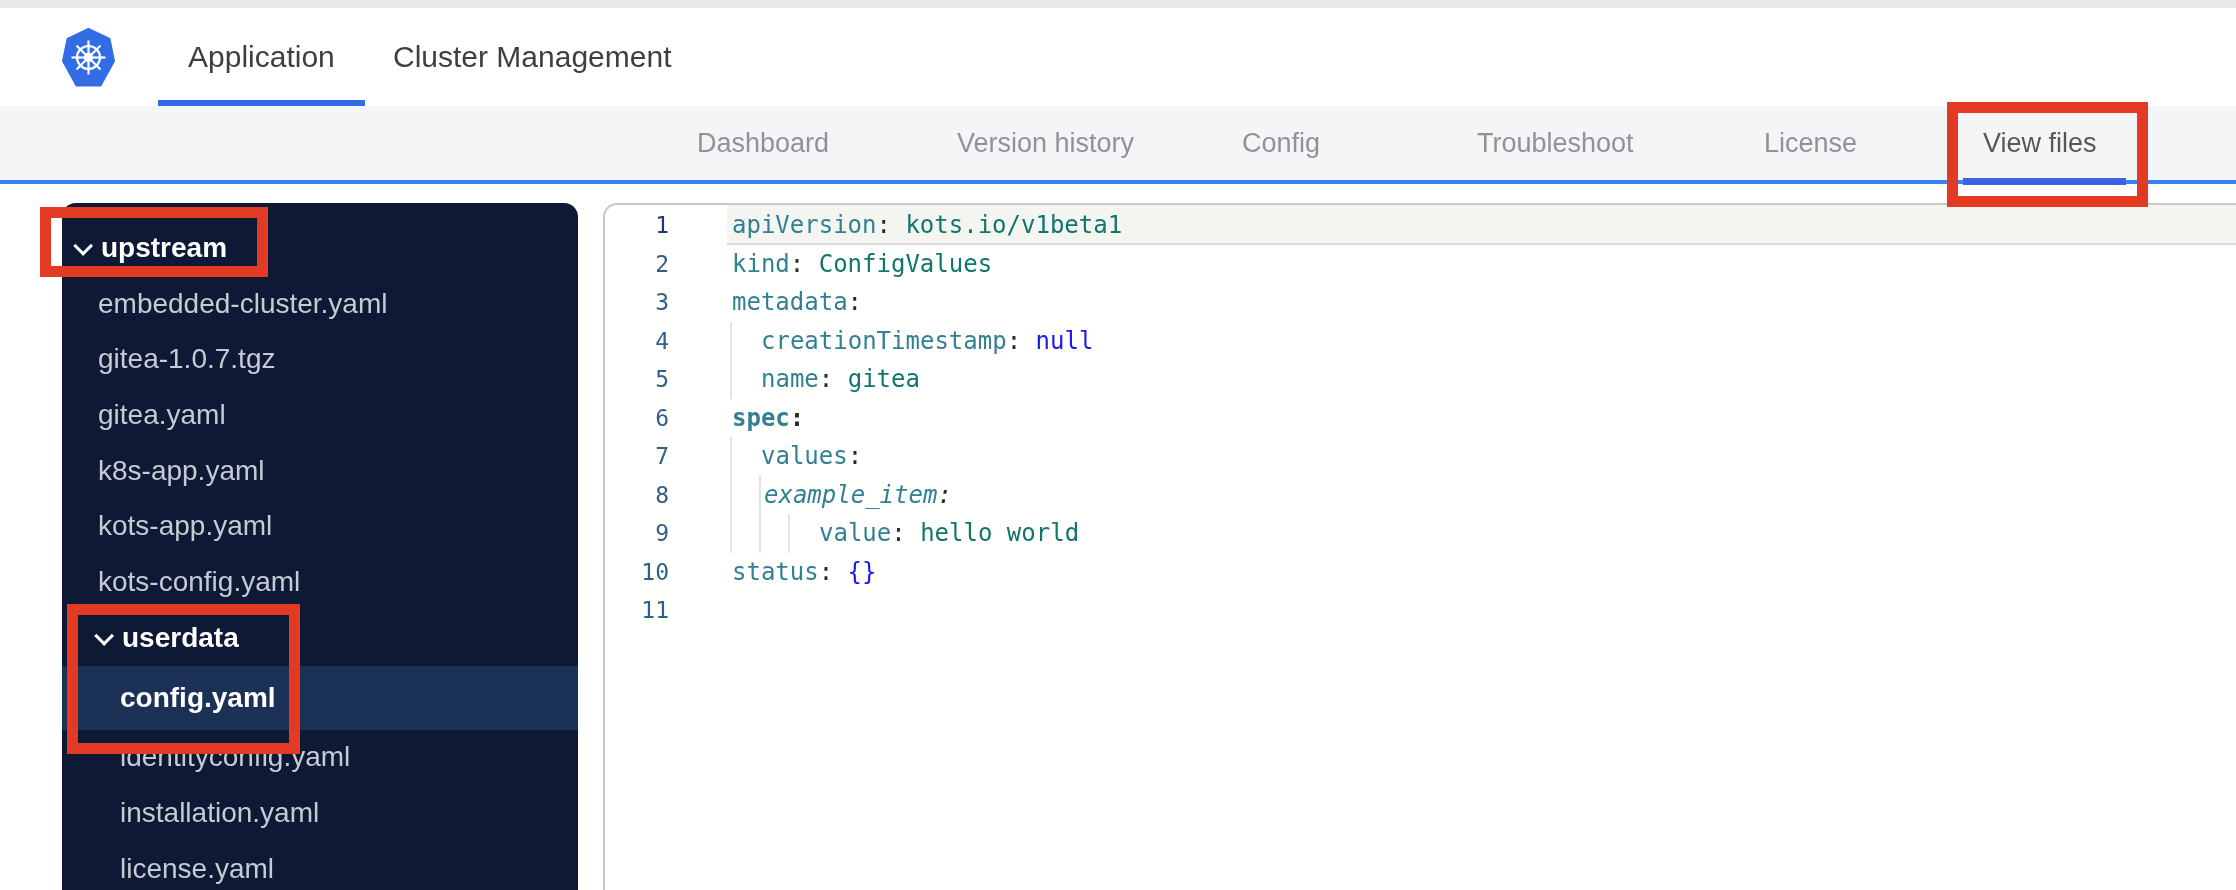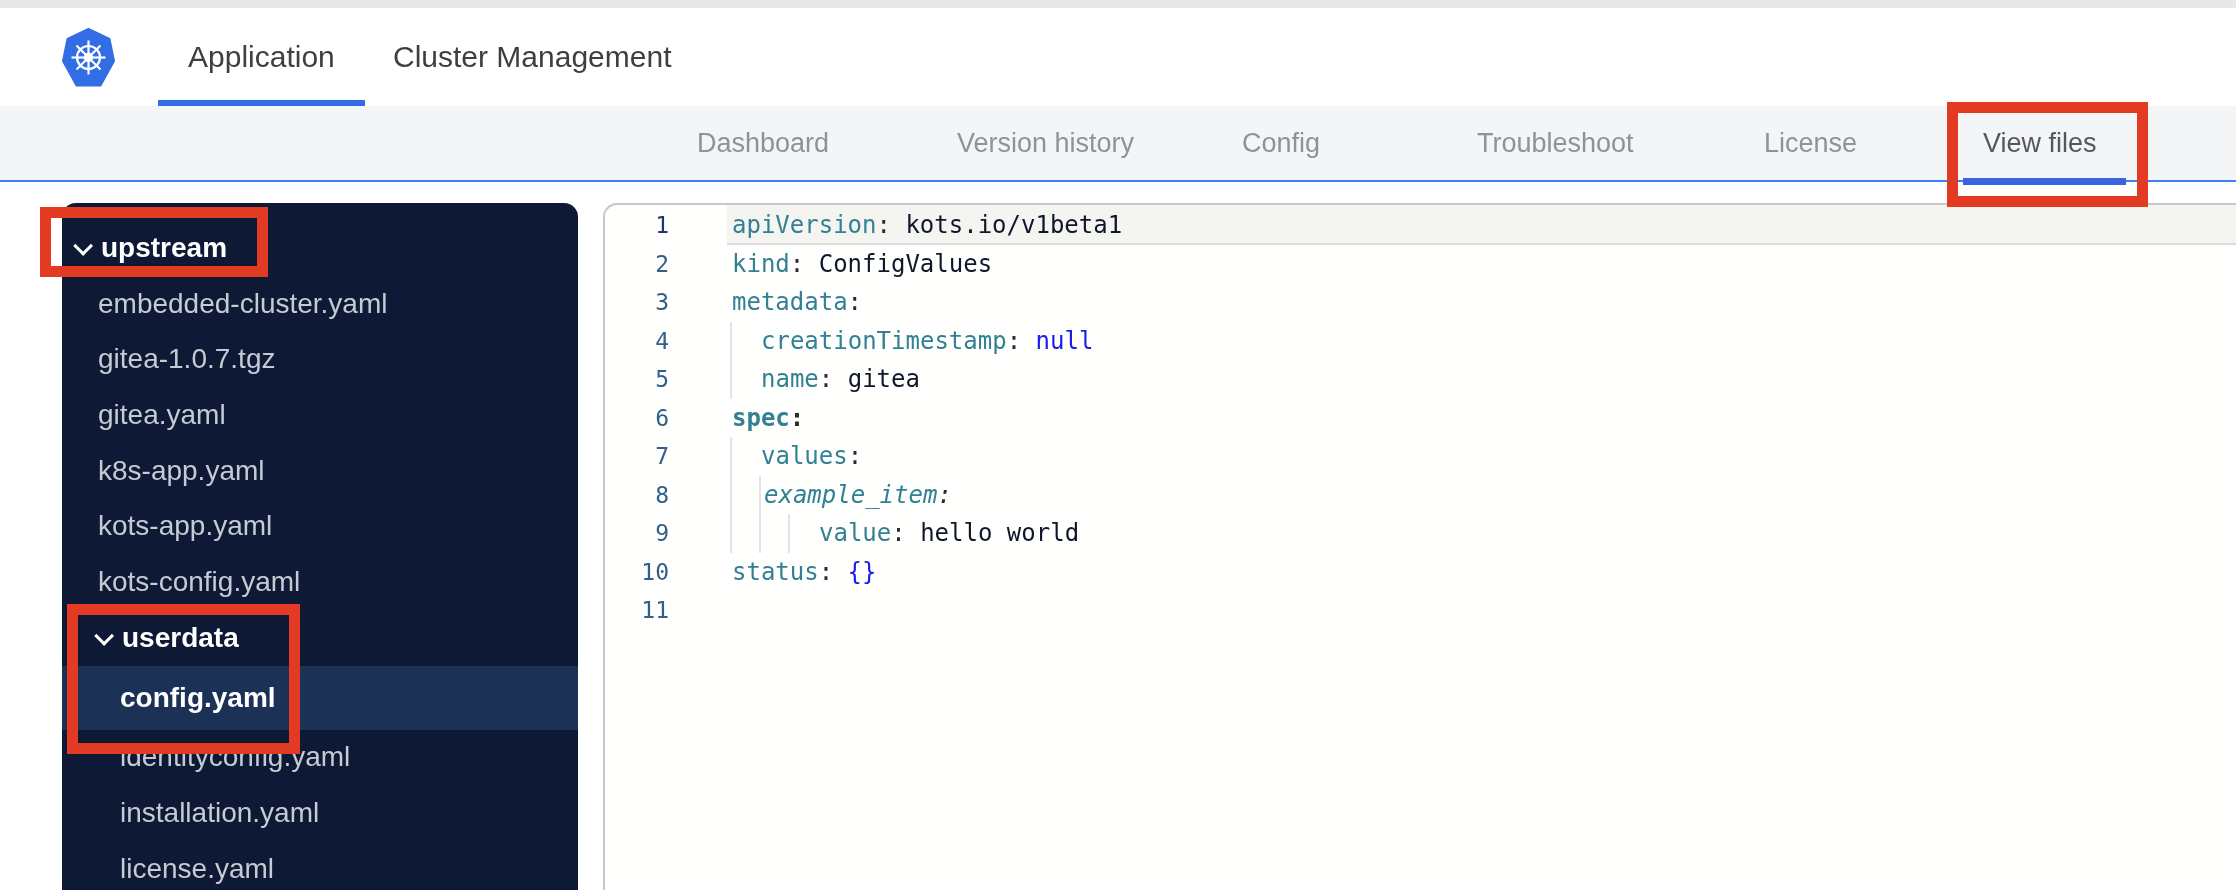--- a/index.html
+++ b/index.html
@@ -12,21 +12,21 @@
   
   .top-strip{position:absolute;left:0;top:0;width:100%;height:8px;background:#e8e8ea;}
   
   .header{position:absolute;left:0;top:8px;width:100%;height:98px;background:#ffffff;border-bottom:2px solid #d6d7d9;padding-left:41px;}
   .k8s-logo{position:absolute;left:62px;top:20px;width:53px;height:60px;}
   .app-tab{position:absolute;top:0;height:98px;display:flex;align-items:center;font-size:30px;color:#3e3f43;cursor:pointer;}
   .app-tab.t0{left:188px;}
   .app-tab.t1{left:393px;}
   .app-underline{position:absolute;left:158px;top:92px;width:207px;height:6px;background:#326de6;}
   
-  .nav{position:absolute;left:0;top:106px;width:100%;height:74px;background:#f4f5f6;border-bottom:2px solid #3b82f6;}
+  .nav{position:absolute;left:0;top:106px;width:100%;height:74px;background:#f4f5f6;border-bottom:4px solid #3b82f6;}
   .nav-tab{position:absolute;top:0;height:74px;display:flex;align-items:center;font-size:27px;color:#8f9297;cursor:pointer;}
   .nav-tab.active{color:#56575b;}
   .nav-underline{position:absolute;left:1963px;top:178px;width:163px;height:7px;background:#3b62e0;z-index:3;}
   
   .sidebar{
     position:absolute;left:62px;top:203px;width:516px;height:687px;
     background:#0e1a35;border-radius:14px 14px 0 0;padding-top:17px;box-sizing:border-box;
   }
   .tree-row{height:55.7px;display:flex;align-items:center;box-sizing:border-box;cursor:pointer;font-size:28px;color:#c5cad3;font-weight:500;}
   .tree-row.folder{color:#ffffff;font-weight:700;}
@@ -44,21 +44,21 @@
   }
   .codewrap{position:absolute;left:0;top:1px;right:0;bottom:0;font-family:"DejaVu Sans Mono","Liberation Mono",monospace;font-size:24px;}
   .line{position:relative;height:38.5px;}
   .line .ln{position:absolute;left:0;top:0;width:64px;height:38.5px;line-height:38.5px;text-align:right;color:#325f87;font-size:23px;}
   .line.active .ln{color:#1e3769;}
   .line .codetxt{position:absolute;left:127px;top:0;height:38.5px;line-height:38.5px;white-space:pre;z-index:2;}
   .line.active::before{content:"";position:absolute;left:122px;right:0;top:-1px;bottom:0;background:#f4f4f1;border-bottom:2px solid #dcdcda;}
   .guide{position:absolute;top:0;height:38.5px;width:2px;background:#e4e4e4;z-index:1;}
   .t-key{color:#328094;}
   .t-punc{color:#2a2a2a;}
-  .t-val{color:#0f172a;}
+  .t-val{color:#0f766e;}
   .t-kw{color:#1b1aee;}
   
   .anno{position:absolute;border:11px solid #e23a23;box-sizing:border-box;z-index:10;pointer-events:none;}
   .anno.a-upstream{left:40px;top:207px;width:228px;height:70px;}
   .anno.a-userdata{left:67px;top:604px;width:233px;height:150px;}
   .anno.a-viewfiles{left:1947px;top:102px;width:201px;height:105px;}
 </style>
 </head>
 <body>
 

